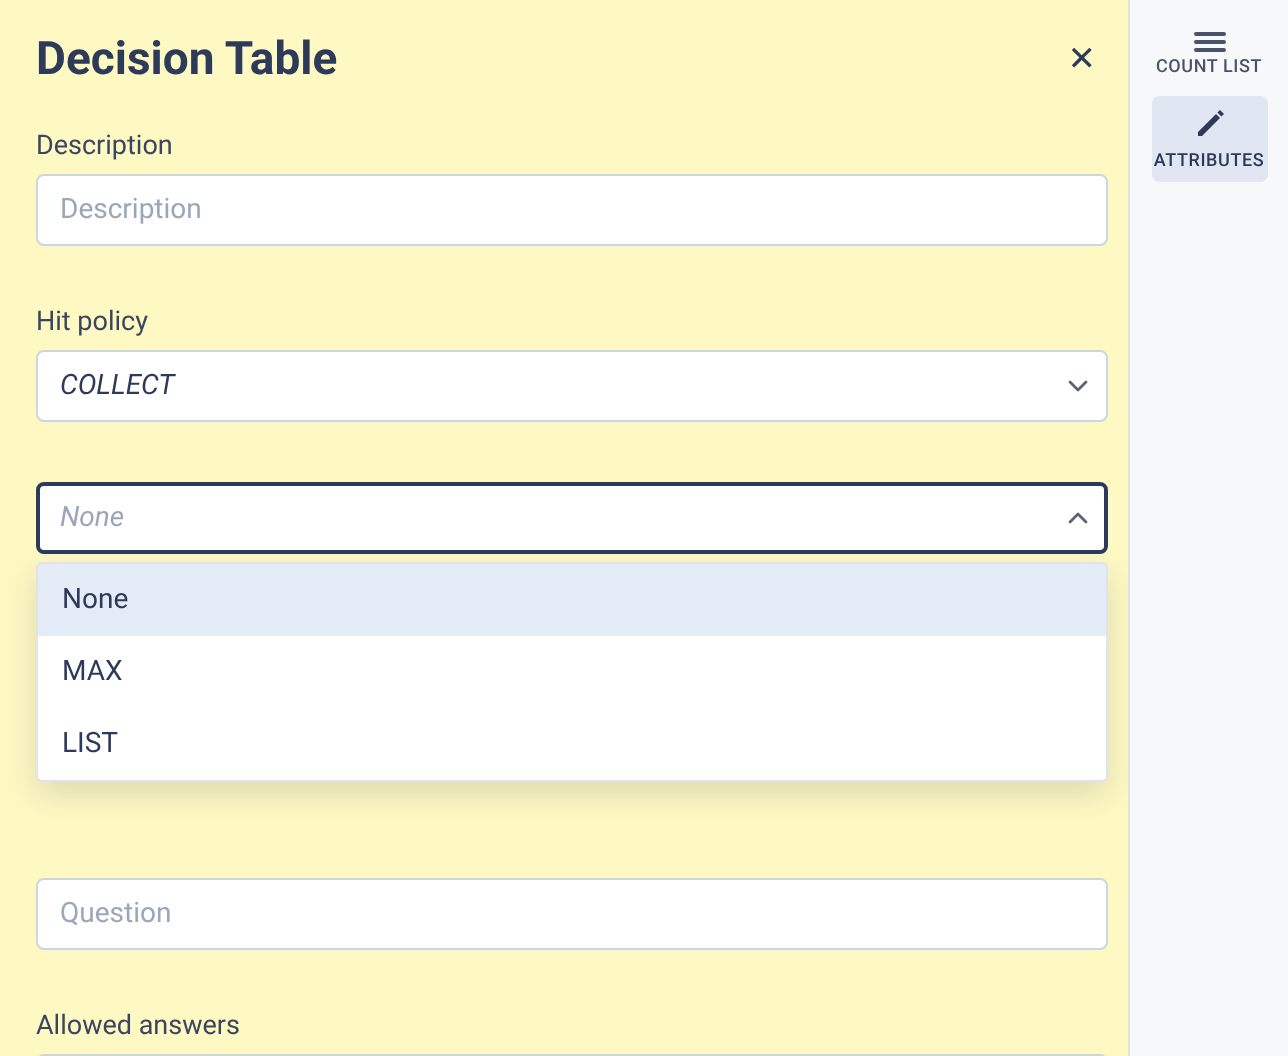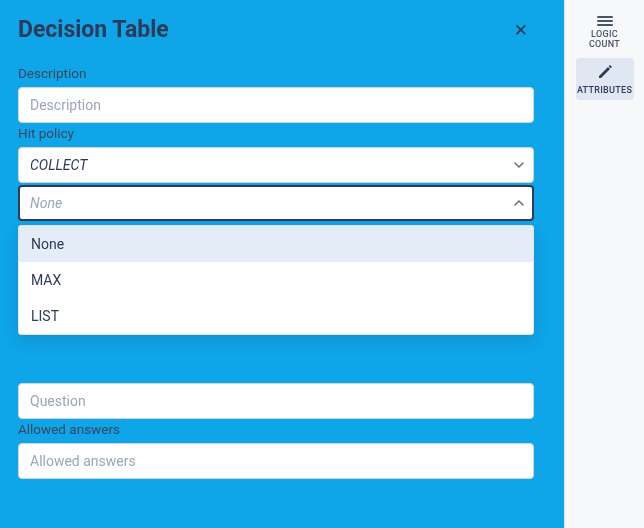--- a/index.html
+++ b/index.html
@@ -1,21 +1,21 @@
 <!DOCTYPE html>
 <html><head>
   <meta charset="utf-8">
   <style>
     * { box-sizing: border-box; margin: 0; padding: 0; font-family: -apple-system, BlinkMacSystemFont, "Segoe UI", Roboto, Helvetica, Arial, sans-serif; }
     body { width: 644px; height: 528px; background: #f7f8fa; display: flex; overflow: hidden; }
-    .main-panel { width: 565px; height: 100%; background: #0ea5e9; padding: 16px 30px 16px 18px; border-right: 1px solid #e0e3e8; overflow: hidden; position: relative; }
+    .main-panel { width: 565px; height: 100%; background: #fef9c3; padding: 16px 10px 16px 18px; border-right: 1px solid #e0e3e8; overflow: hidden; position: relative; }
     .header { display: flex; align-items: center; justify-content: space-between; margin-bottom: 22px; }
     .title { color: #2e3a59; font-size: 23px; font-weight: 700; }
     .close-icon { color: #2e3a59; font-weight: 400; font-size: 17px; cursor: pointer; padding: 2px 6px; }
-    .field-group { margin-bottom: 2px; }
+    .field-group { margin-bottom: 30px; }
     .field-label { color: #39465f; font-size: 13.5px; margin-bottom: 6px; display: block; }
     .text-input { width: 100%; border: 1px solid #cfd5de; border-radius: 4px; padding: 9px 11px; font-size: 14px; color: #2e3a59; }
     .text-input::placeholder { color: #9aa6b9; }
     .select-wrap { position: relative; }
     .select { width: 100%; border: 1px solid #cfd5de; border-radius: 4px; padding: 9px 28px 9px 11px; font-size: 14px; color: #2e3a59; background: #fff; cursor: pointer; display: flex; align-items: center; justify-content: space-between; font-style: italic; }
     .select-active { border: 2px solid #2e3a59; padding: 8px 27px 8px 10px; }
     .select-placeholder { color: #9aa6b9; }
     .caret { position: absolute; right: 10px; top: 50%; transform: translateY(-50%); pointer-events: none; }
     .caret svg { width: 10px; height: 10px; display: block; }
     .dropdown { position: absolute; left: 0; right: 0; top: 100%; margin-top: 4px; background: #fff; border: 1px solid #e0e3e8; border-radius: 3px; box-shadow: 0 6px 16px rgba(40,48,70,0.15); z-index: 10; overflow: hidden; }
@@ -88,21 +88,21 @@
 
 <div class="sidebar">
   <div class="side-btn">
     <div class="ico">
       <div class="list-icon">
           <span></span>
           <span></span>
           <span></span>
         </div>
     </div>
-    <div class="lbl">LOGIC COUNT</div>
+    <div class="lbl">COUNT LIST</div>
   </div>
   <div class="side-btn active">
     <div class="ico">
       <svg width="16" height="16" viewBox="0 0 16 16">
           <path d="M2 14 L4 14 L13 5 L11 3 L2 12 Z M11.7 2.3 L13.7 4.3 L15 3 L13 1 Z" fill="#2e3a59"></path>
         </svg>
     </div>
     <div class="lbl">ATTRIBUTES</div>
   </div>
 </div>

